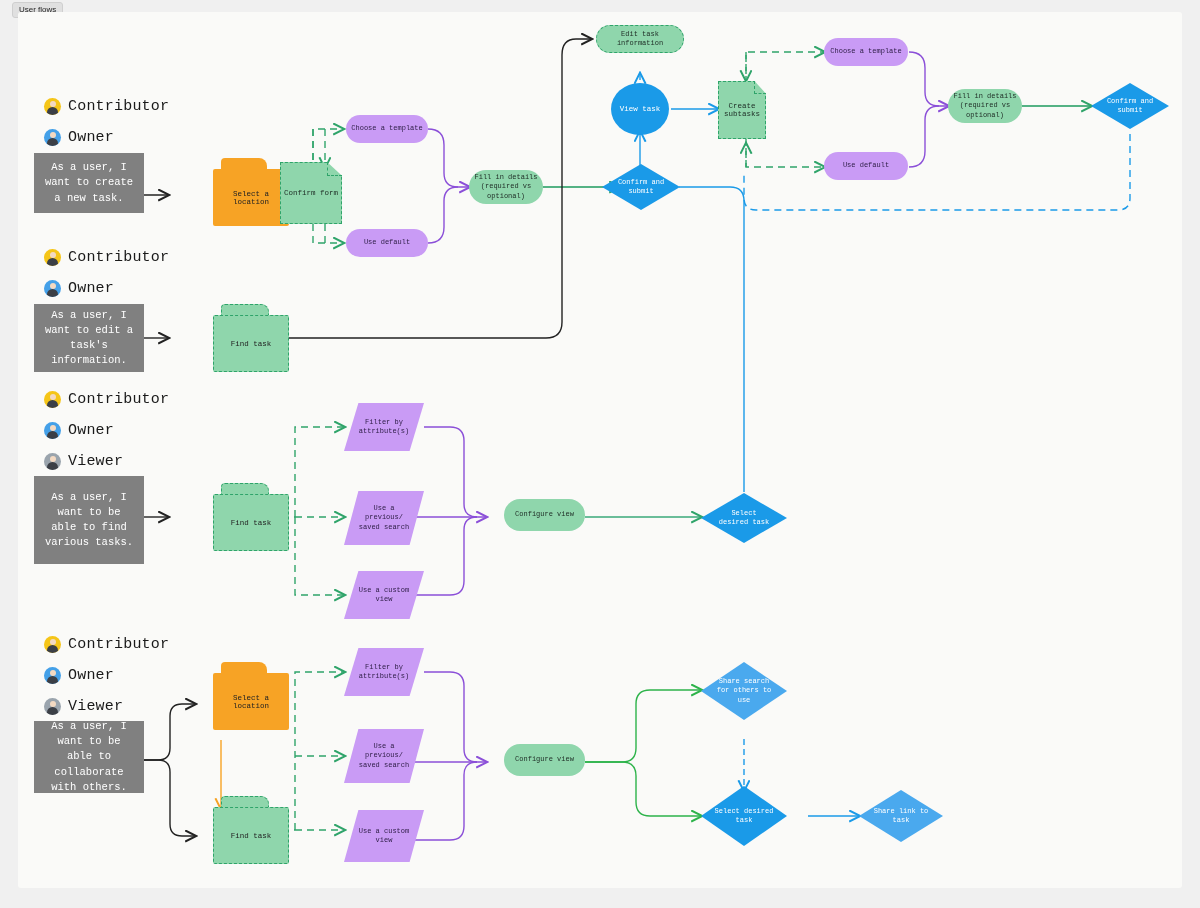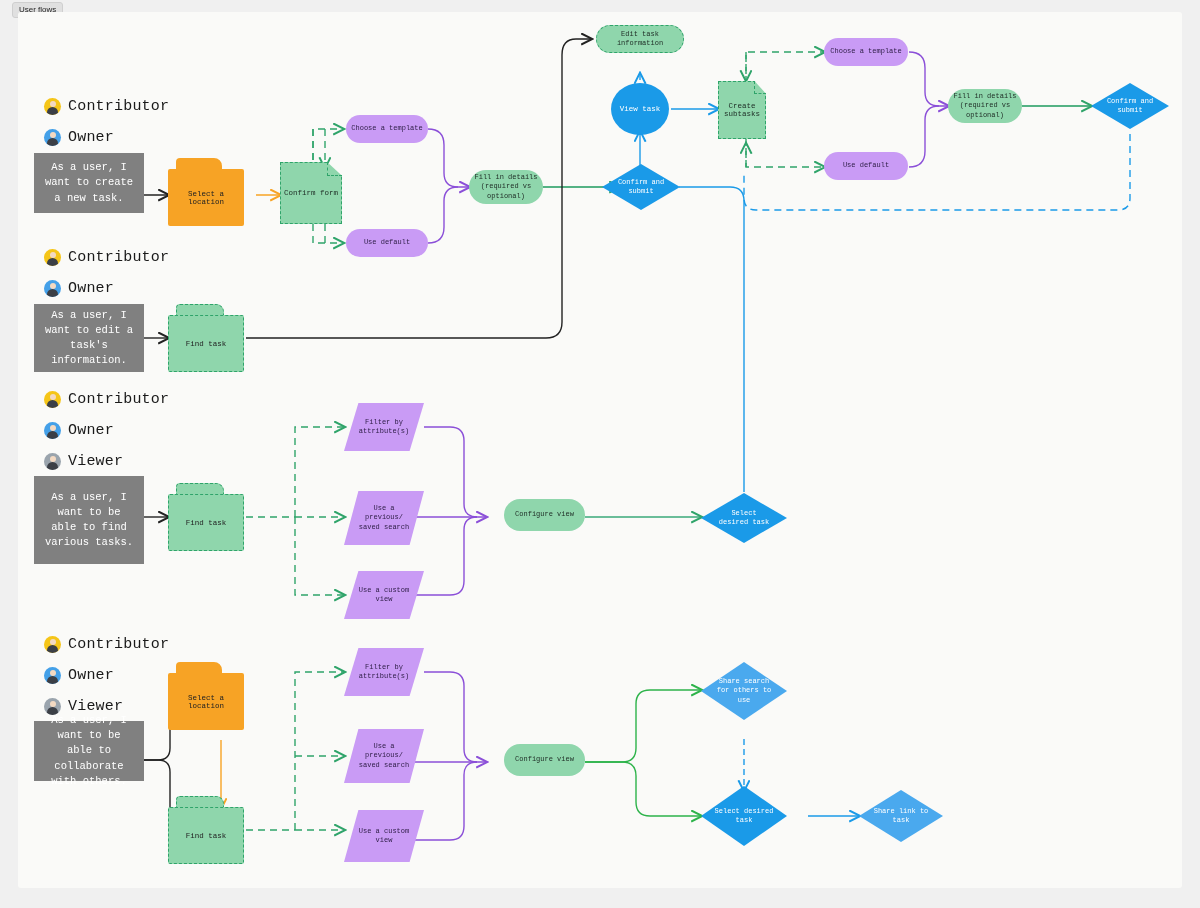--- a/index.html
+++ b/index.html
@@ -48,21 +48,21 @@
   .av.owner{background:#44a0e8;}
   .av.viewer{background:#9aa4ad;}
   
   .story{
     position:absolute;background:#808080;color:#fff;
     font-size:10.5px;line-height:1.45;
     display:flex;align-items:center;justify-content:center;
     text-align:center;padding:6px 10px;box-sizing:border-box;
   }
   
-  .folder{position:absolute;}
+  .folder{position:absolute;margin-left:45px;}
   .folder .tabpart{
     position:absolute;left:8px;top:0;width:46px;height:14px;
     border-radius:4px 8px 0 0;
   }
   .folder .body{
     position:absolute;left:0;top:11px;right:0;bottom:0;
     border-radius:2px;
   }
   .folder .txt{
     position:absolute;left:0;top:11px;right:0;bottom:0;
@@ -344,21 +344,21 @@
     <span class="nm">Contributor</span>
   </div>
   <div class="persona" style="left:26px;top:655px;">
     <span class="av owner"></span>
     <span class="nm">Owner</span>
   </div>
   <div class="persona" style="left:26px;top:686px;">
     <span class="av viewer"></span>
     <span class="nm">Viewer</span>
   </div>
-  <div class="story" style="left:16px;top:709px;width:110px;height:60px;">As a user, I want to be able to collaborate with others.</div>
+  <div class="story" style="left:16px;top:709px;width:110px;height:72px;">As a user, I want to be able to collaborate with others.</div>
 
   <div class="folder orange" style="left:150px;top:650px;width:76px;height:68px;">
     <div class="tabpart"></div>
     <div class="body"></div>
     <div class="txt">Select a location</div>
   </div>
 
   <div class="folder green" style="left:150px;top:784px;width:76px;height:68px;">
     <div class="tabpart"></div>
     <div class="body"></div>

